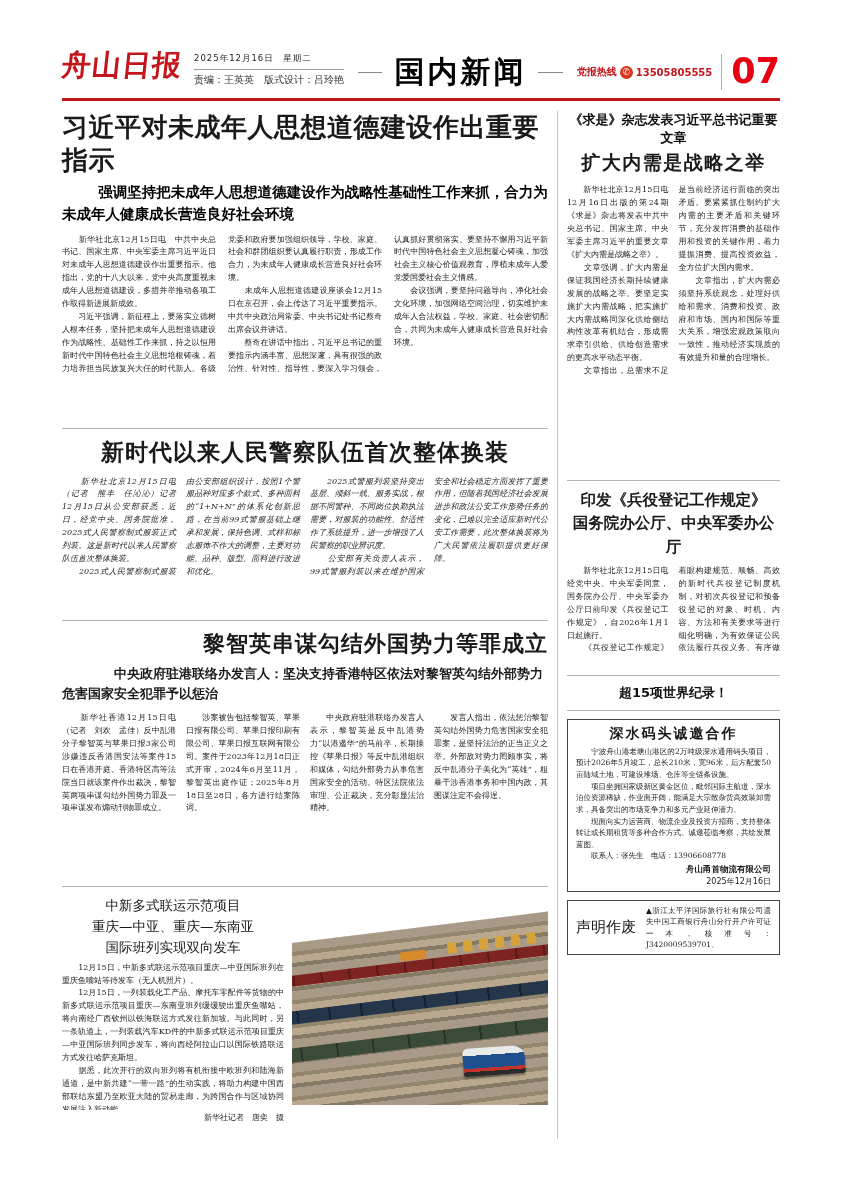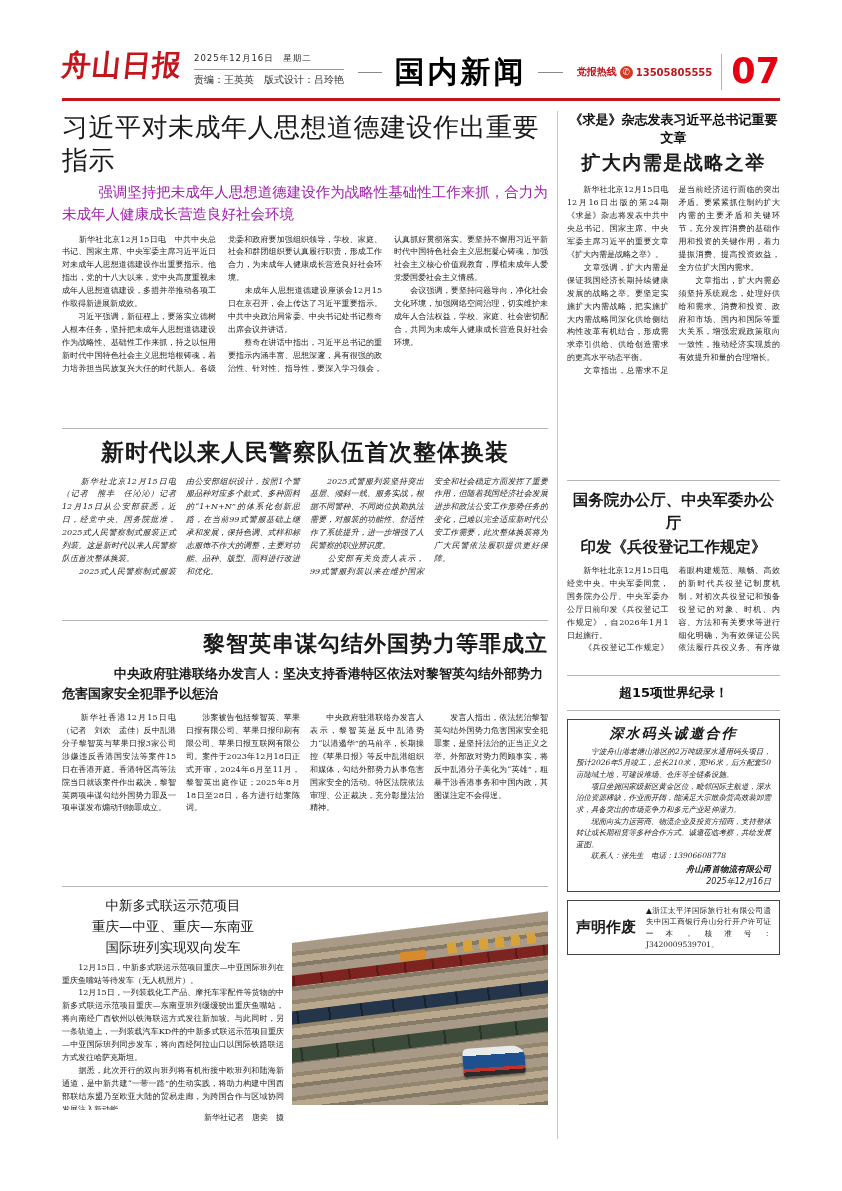--- a/index.html
+++ b/index.html
@@ -27,22 +27,22 @@
 
   
   .content { display:flex; margin-top:10px; }
   .colL { width:486px; }
   .colR { flex:1; margin-left:9px; padding-left:9px; border-left:1px solid #c5c5c5; }
   .sec { border-bottom:1px solid #b5b5b5; padding-bottom:8px; margin-bottom:8px; }
   .sec:last-child { border-bottom:none; }
   .nbody { font-size:8px; line-height:1.62; text-align:justify; white-space:pre-line;
            font-family:"DejaVu Serif",serif; color:#222; }
 
-  .h-xi { font-size:26px; font-weight:normal; letter-spacing:0.5px; line-height:1.25; }
-  .sub-xi { font-size:14.5px; font-weight:normal; line-height:1.5; text-indent:2.5em; margin:6px 0 8px; color:#a21caf; }
+  .h-xi { font-size:26px; font-weight:bold; letter-spacing:0.5px; line-height:1.25; }
+  .sub-xi { font-size:14.5px; font-weight:bold; line-height:1.5; text-indent:2.5em; margin:6px 0 8px; color:#000000; }
   .b-xi { column-count:3; column-gap:12px; height:186px; overflow:hidden; }
 
   .h-police { font-size:23px; font-weight:bold; text-align:center; letter-spacing:1px; margin-bottom:8px; }
   .b-police { column-count:4; column-gap:10px; height:136px; overflow:hidden;font-style:italic; }
 
   .h-lai { font-size:22px; font-weight:bold; text-align:right; letter-spacing:1px; }
   .sub-lai { font-size:13px; font-weight:bold; line-height:1.55; text-indent:4em; margin:5px 0 8px; }
   .b-lai { column-count:4; column-gap:10px; height:166px; overflow:hidden; }
 
   .photo-row { display:flex; gap:8px; }
@@ -69,28 +69,28 @@
                background:linear-gradient(180deg,#e9eaea 0 26%,#1e4f8f 26% 72%,#c2332b 72% 84%,#2b2b2b 84% 100%); }
 
   .kick { font-size:13px; font-weight:bold; text-align:center; color:#111; }
   .h-qiushi { font-size:19px; font-weight:bold; text-align:center; letter-spacing:1.5px; margin:3px 0 8px; }
   .b-qiushi { column-count:2; column-gap:10px; height:288px; overflow:hidden; }
   .h-bingyi { font-size:15.5px; font-weight:bold; text-align:center; line-height:1.5; margin-bottom:6px; }
   .b-bingyi { column-count:2; column-gap:10px; height:102px; overflow:hidden; }
   .h-can { font-size:16.5px; font-weight:bold; text-align:center; margin:2px 0 7px; }
   .b-can { column-count:2; column-gap:10px; height:194px; overflow:hidden; }
 
-  .adbox { border:1px solid #444; padding:5px 8px 4px; margin-top:2px;font-style:italic; }
+  .adbox { border:1px solid #444; padding:5px 8px 4px; margin-top:2px; }
   .ad-title { font-size:14px; font-weight:bold; text-align:center; margin-bottom:3px; letter-spacing:2px; }
   .ad-body { font-size:7.5px; line-height:1.55; }
   .ad-sign { text-align:right; font-size:8.5px; font-weight:bold; margin-top:2px; }
   .ad-date { text-align:right; font-size:8px; }
 
   .noticebox { border:1px solid #444; margin-top:8px; padding:4px 8px; display:flex; gap:10px; align-items:center; }
-  .notice-title { font-size:15px; font-weight:bold; white-space:nowrap; }
+  .notice-title { font-size:15px; font-weight:normal; white-space:nowrap; }
   .notice-body { font-size:7.5px; line-height:1.5; text-align:justify; font-family:"DejaVu Serif",serif; }
 </style>
 </head>
 <body>
 
 <div class="page">
 
   <div class="masthead">
     <div class="logo">舟山日报</div>
     <div class="date-block">
@@ -173,22 +173,22 @@
         <div class="kick">《求是》杂志发表习近平总书记重要文章</div>
         <h2 class="h-qiushi">扩大内需是战略之举</h2>
         <div class="nbody b-qiushi">　　新华社北京12月15日电　12月16日出版的第24期《求是》杂志将发表中共中央总书记、国家主席、中央军委主席习近平的重要文章《扩大内需是战略之举》。
 　　文章强调，扩大内需是保证我国经济长期持续健康发展的战略之举。要坚定实施扩大内需战略，把实施扩大内需战略同深化供给侧结构性改革有机结合，形成需求牵引供给、供给创造需求的更高水平动态平衡。
 　　文章指出，总需求不足是当前经济运行面临的突出矛盾。要紧紧抓住制约扩大内需的主要矛盾和关键环节，充分发挥消费的基础作用和投资的关键作用，着力提振消费、提高投资效益，全方位扩大国内需求。
 　　文章指出，扩大内需必须坚持系统观念，处理好供给和需求、消费和投资、政府和市场、国内和国际等重大关系，增强宏观政策取向一致性，推动经济实现质的有效提升和量的合理增长。</div>
       </section>
 
       <section class="sec">
         <div class="h-bingyi">
+          <div>印发《兵役登记工作规定》</div>
           <div>国务院办公厅、中央军委办公厅</div>
-          <div>印发《兵役登记工作规定》</div>
         </div>
         <div class="nbody b-bingyi">　　新华社北京12月15日电　经党中央、中央军委同意，国务院办公厅、中央军委办公厅日前印发《兵役登记工作规定》，自2026年1月1日起施行。
 　　《兵役登记工作规定》着眼构建规范、顺畅、高效的新时代兵役登记制度机制，对初次兵役登记和预备役登记的对象、时机、内容、方法和有关要求等进行细化明确，为有效保证公民依法履行兵役义务、有序做好兵役登记工作提供了制度遵循。</div>
       </section>
 
       <section class="sec">
         <div class="kick">超15项世界纪录！</div>
       </section>
 
       <div class="adbox">

